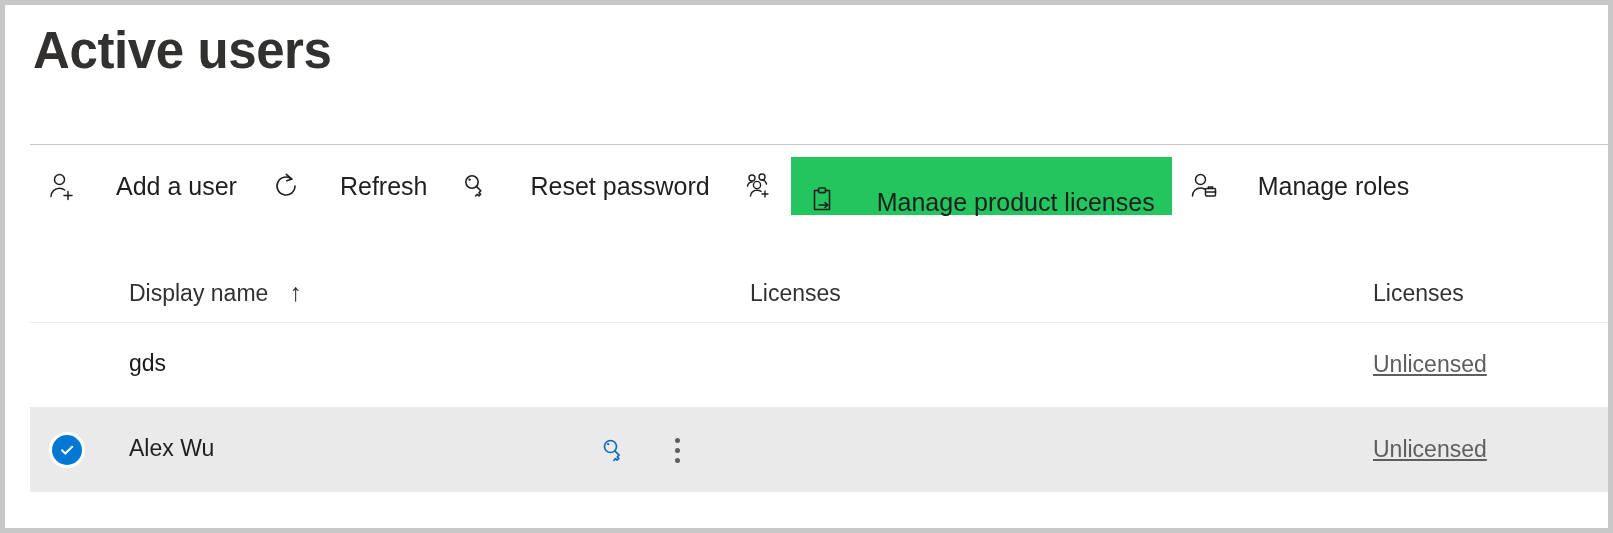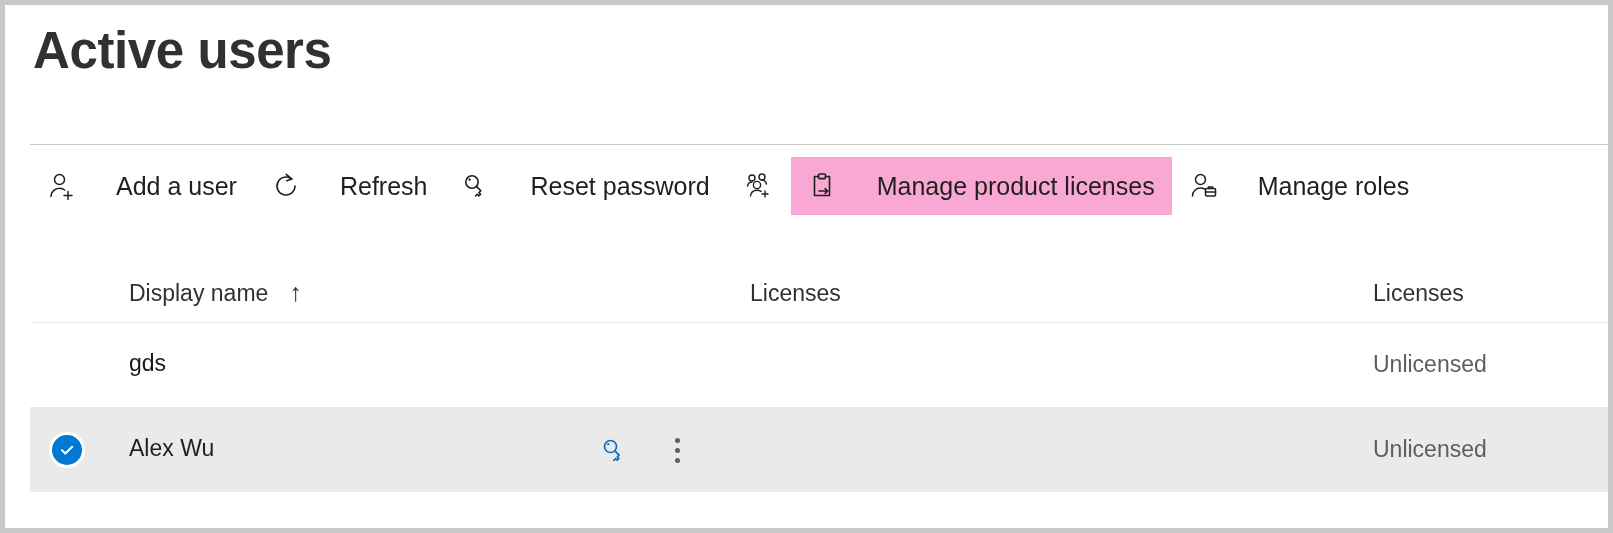--- a/index.html
+++ b/index.html
@@ -64,21 +64,22 @@
     background: transparent;
     border: none;
     cursor: pointer;
     font-family: "Liberation Sans", sans-serif;
     font-size: 25px;
     color: #201f1e;
     height: 58px;
     box-sizing: border-box;
   }
   .cmd-btn.is-hovered {
-    background: #f9a8d4;
+    background: #22c55e;
+    align-items: flex-end;
   }
   .cmd-btn .cmd-icon {
     display: inline-flex;
     align-items: center;
     justify-content: center;
     width: 30px;
     height: 30px;
     flex: 0 0 auto;
   }
   .cmd-btn .cmd-icon svg {
@@ -148,20 +149,21 @@
   .cell-name {
     left: 99px;
     top: 28px;
     color: #1b1a19;
   }
   .cell-name.bold-ish { color: #201f1e; }
   .cell-license {
     left: 1343px;
     top: 29px;
     color: #605e5c;
+    text-decoration: underline;
   }
 
   .row-check {
     position: absolute;
     left: 22px;
     top: 28px;
     width: 30px;
     height: 30px;
   }
   .row-check .check-circle {

